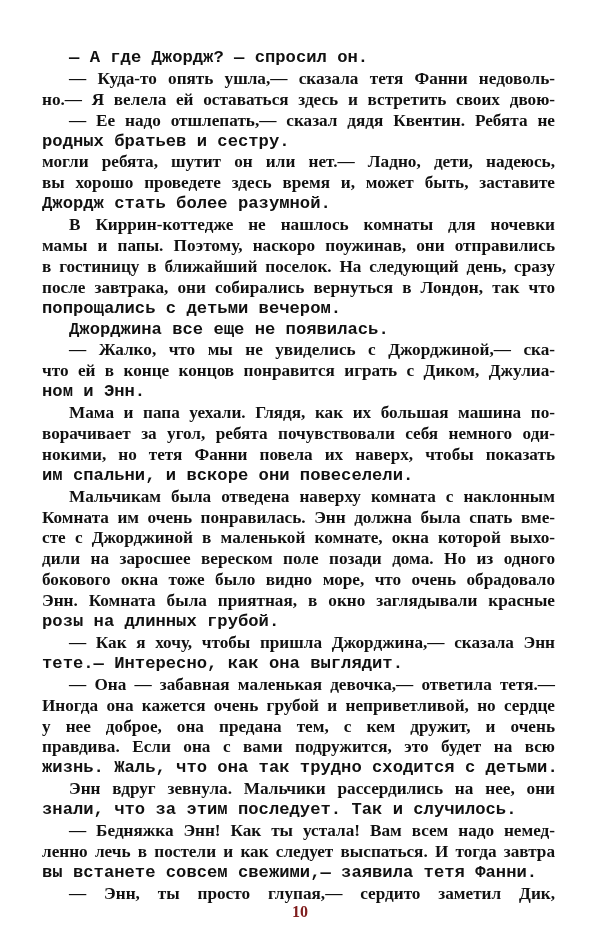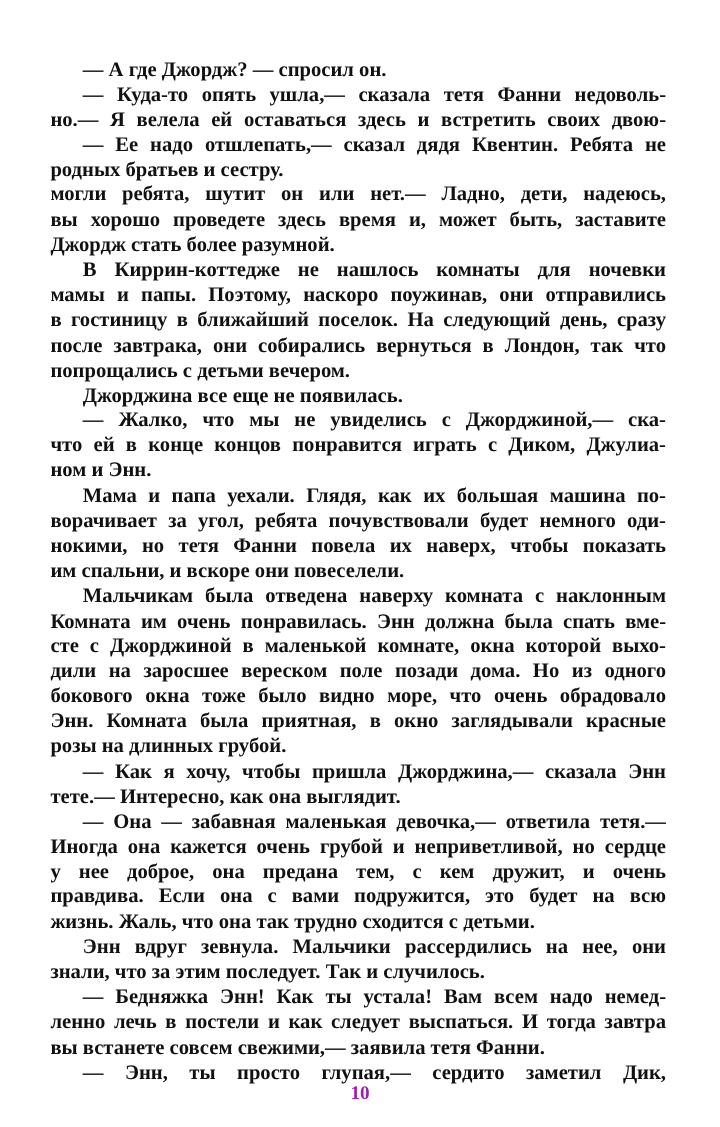--- a/index.html
+++ b/index.html
@@ -16,31 +16,31 @@
     font-weight: bold;
   }
   .line {
     display: block;
     height: 20.9px;
     white-space: nowrap;
     text-align: justify;
     text-align-last: justify;
   }
   .line.indent { padding-left: 27px; }
-  .line.last { text-align-last: left; }
+  .line.last { text-align-last: left; font-family: Liberation Mono, monospace; }
   .page-number {
     position: absolute;
     left: 0;
     width: 600px;
     top: 903px;
     text-align: center;
     font-family: "Liberation Serif", serif;
     font-size: 16px;
     font-weight: bold;
-    color: #a21caf;
+    color: #7f1d1d;
   }
 </style>
 </head>
 <body>
 
 <div class="page">
 
   <span class="line indent last">— А где Джордж? — спросил он.</span>
 
   <span class="line indent">— Куда-то опять ушла,— сказала тетя Фанни недоволь-</span>
@@ -58,21 +58,21 @@
   <span class="line">после завтрака, они собирались вернуться в Лондон, так что</span>
   <span class="line last">попрощались с детьми вечером.</span>
 
   <span class="line indent last">Джорджина все еще не появилась.</span>
 
   <span class="line indent">— Жалко, что мы не увиделись с Джорджиной,— ска-</span>
   <span class="line">что ей в конце концов понравится играть с Диком, Джулиа-</span>
   <span class="line last">ном и Энн.</span>
 
   <span class="line indent">Мама и папа уехали. Глядя, как их большая машина по-</span>
-  <span class="line">ворачивает за угол, ребята почувствовали будет немного оди-</span>
+  <span class="line">ворачивает за угол, ребята почувствовали себя немного оди-</span>
   <span class="line">нокими, но тетя Фанни повела их наверх, чтобы показать</span>
   <span class="line last">им спальни, и вскоре они повеселели.</span>
 
   <span class="line indent">Мальчикам была отведена наверху комната с наклонным</span>
   <span class="line">Комната им очень понравилась. Энн должна была спать вме-</span>
   <span class="line">сте с Джорджиной в маленькой комнате, окна которой выхо-</span>
   <span class="line">дили на заросшее вереском поле позади дома. Но из одного</span>
   <span class="line">бокового окна тоже было видно море, что очень обрадовало</span>
   <span class="line">Энн. Комната была приятная, в окно заглядывали красные</span>
   <span class="line last">розы на длинных грубой.</span>

